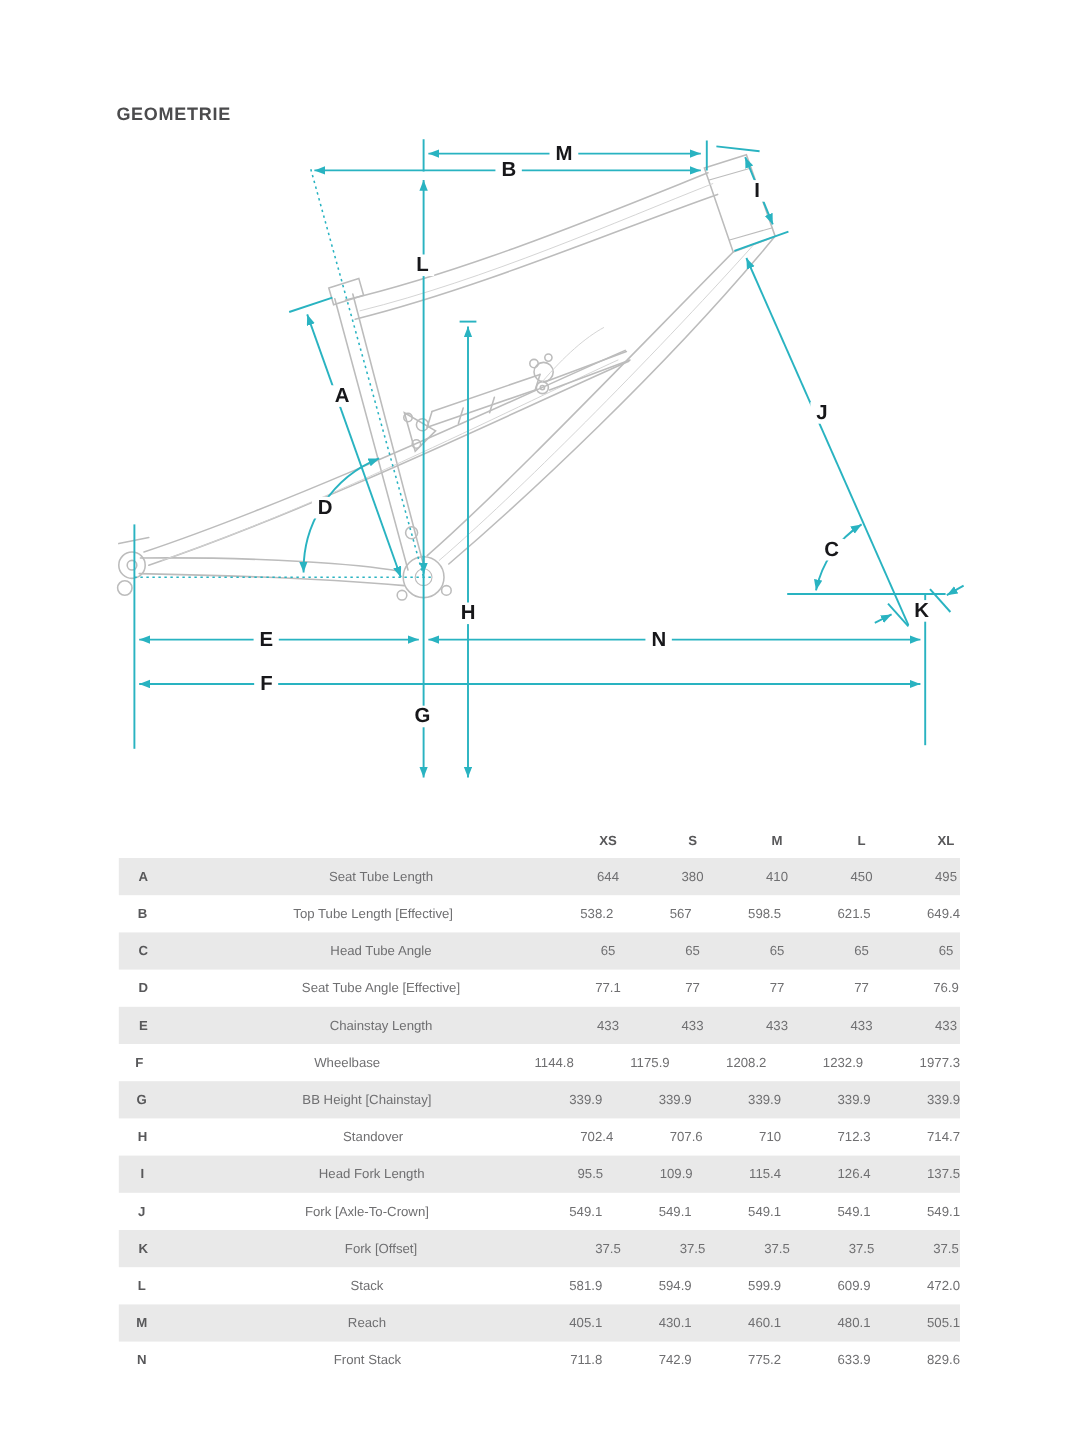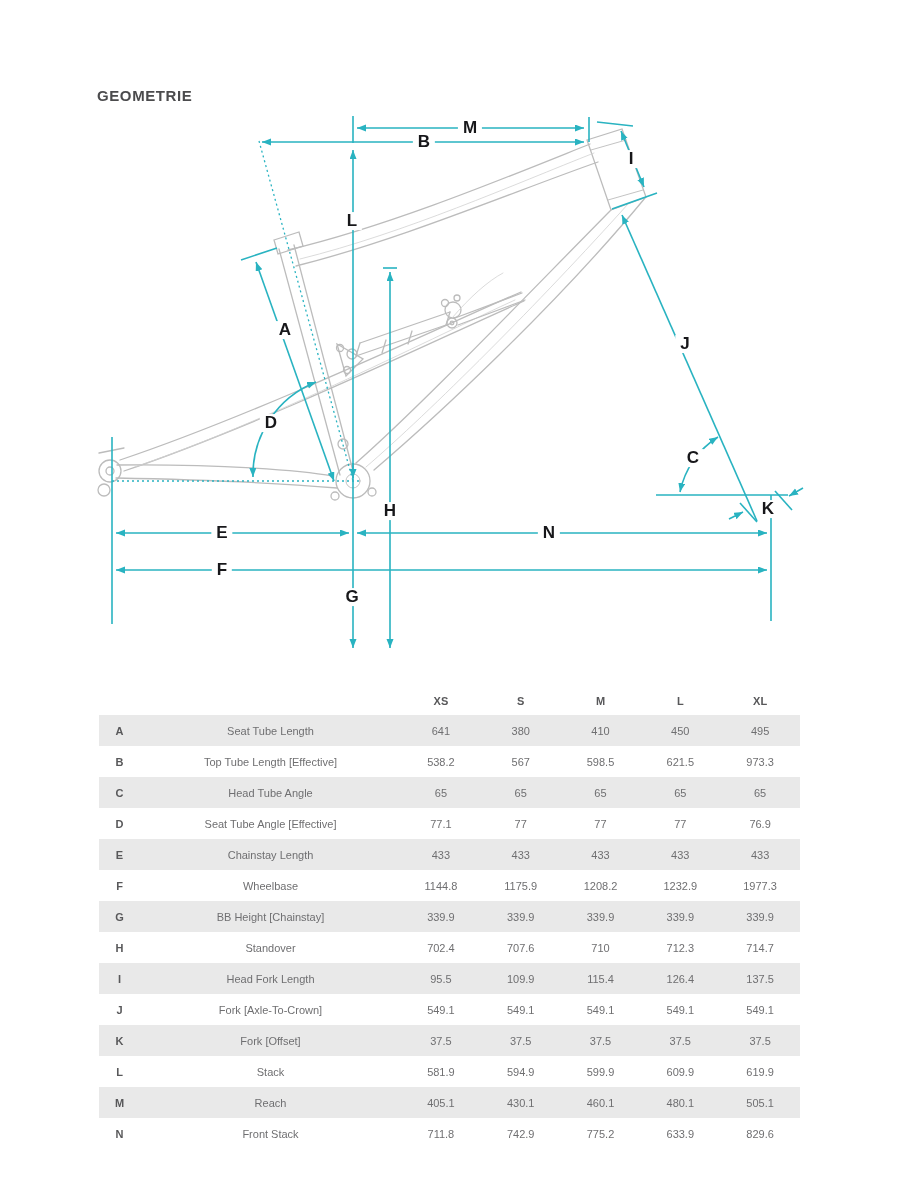--- a/index.html
+++ b/index.html
@@ -5,21 +5,21 @@
   html,body{margin:0;padding:0;background:#fff;}
   .page{position:relative;width:900px;height:1200px;background:#ffffff;overflow:hidden;
         font-family:"Liberation Sans","DejaVu Sans",sans-serif;margin-top:19px;}
   .title{position:absolute;left:97px;top:68px;margin:0;font-size:15px;font-weight:bold;
          letter-spacing:.6px;color:#4b4b4d;}
   svg.diagram{position:absolute;left:0;top:0;}
   .dim-label{position:absolute;transform:translate(-50%,-50%);font-weight:bold;font-size:17px;
              color:#17171a;background:#ffffff;padding:0 5px;line-height:1.05;}
   
   .geo-table{position:absolute;left:99px;top:668px;width:701px;}
-  .trow{display:flex;height:31px;align-items:center;}
+  .trow{display:flex;height:31px;align-items:center;gap:47px;}
   .trow.alt{background:#e9e9e9;}
   .trow.thead{height:28px;background:#ffffff;}
   .cell{text-align:center;font-size:11px;}
   .c-letter{width:41px;font-weight:bold;color:#58585a;}
   .c-label{width:261px;color:#6f6f71;}
   .c-val{flex:1;color:#6f6f71;}
   .thead .c-val{font-weight:bold;color:#58585a;}
 </style>
 </head>
 <body>
@@ -164,34 +164,34 @@
       <span class="cell c-val">XS</span>
       <span class="cell c-val">S</span>
       <span class="cell c-val">M</span>
       <span class="cell c-val">L</span>
       <span class="cell c-val">XL</span>
     </div>
     <div>
         <div class="trow alt">
           <span class="cell c-letter">A</span>
           <span class="cell c-label">Seat Tube Length</span>
-          <span class="cell c-val">641</span>
+          <span class="cell c-val">644</span>
           <span class="cell c-val">380</span>
           <span class="cell c-val">410</span>
           <span class="cell c-val">450</span>
           <span class="cell c-val">495</span>
         </div>
         <div class="trow">
           <span class="cell c-letter">B</span>
           <span class="cell c-label">Top Tube Length [Effective]</span>
           <span class="cell c-val">538.2</span>
           <span class="cell c-val">567</span>
           <span class="cell c-val">598.5</span>
           <span class="cell c-val">621.5</span>
-          <span class="cell c-val">973.3</span>
+          <span class="cell c-val">649.4</span>
         </div>
         <div class="trow alt">
           <span class="cell c-letter">C</span>
           <span class="cell c-label">Head Tube Angle</span>
           <span class="cell c-val">65</span>
           <span class="cell c-val">65</span>
           <span class="cell c-val">65</span>
           <span class="cell c-val">65</span>
           <span class="cell c-val">65</span>
         </div>
@@ -267,21 +267,21 @@
           <span class="cell c-val">37.5</span>
           <span class="cell c-val">37.5</span>
         </div>
         <div class="trow">
           <span class="cell c-letter">L</span>
           <span class="cell c-label">Stack</span>
           <span class="cell c-val">581.9</span>
           <span class="cell c-val">594.9</span>
           <span class="cell c-val">599.9</span>
           <span class="cell c-val">609.9</span>
-          <span class="cell c-val">619.9</span>
+          <span class="cell c-val">472.0</span>
         </div>
         <div class="trow alt">
           <span class="cell c-letter">M</span>
           <span class="cell c-label">Reach</span>
           <span class="cell c-val">405.1</span>
           <span class="cell c-val">430.1</span>
           <span class="cell c-val">460.1</span>
           <span class="cell c-val">480.1</span>
           <span class="cell c-val">505.1</span>
         </div>

